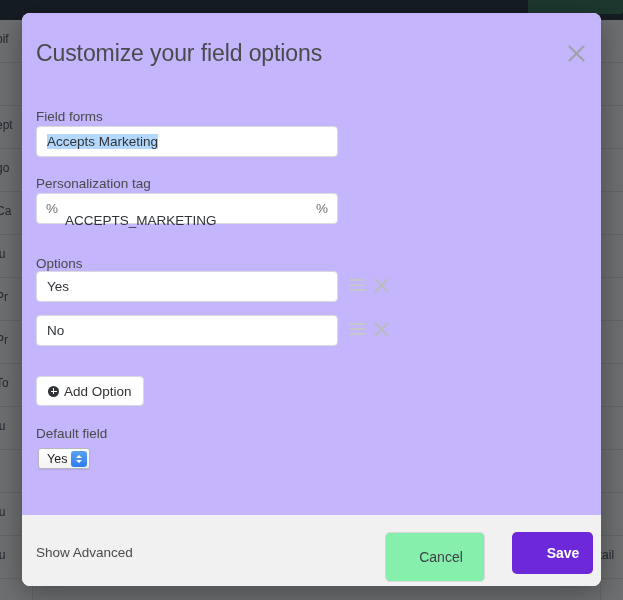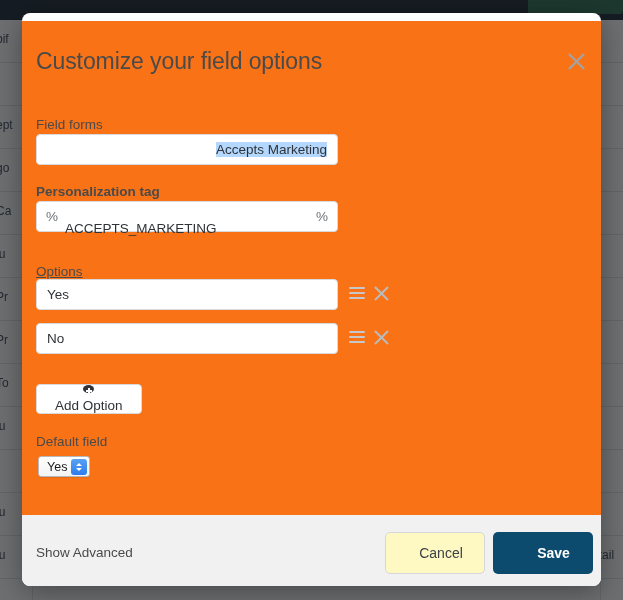--- a/index.html
+++ b/index.html
@@ -78,22 +78,21 @@
     border-radius: 8px;
     box-shadow: 0 6px 28px rgba(0,0,0,0.35);
     overflow: hidden;
     box-sizing: border-box;
   }
 
   #modal-body {
     position: absolute;
     left: 0; right: 0; top: 0;
     height: 502px;
-    background: #f97316;
-    margin-top: 8px;
+    background: #c4b5fd;
   }
 
   #modal-title {
     position: absolute;
     left: 14px;
     top: 27px;
     font-size: 23px;
     color: #4a4a4a;
     font-weight: normal;
     letter-spacing: -0.1px;
@@ -220,32 +219,31 @@
     height: 17px;
     cursor: pointer;
   }
 
   #add-option-button {
     position: absolute;
     left: 14px;
     top: 363px;
     height: 30px;
     box-sizing: border-box;
-    padding: 0 18px;
+    padding: 0 11px;
     border: 1px solid #d8dade;
     border-radius: 4px;
     background: #ffffff;
     font-size: 13.5px;
     color: #2f3337;
     font-family: "Liberation Sans", sans-serif;
     cursor: pointer;
     display: inline-flex;
     align-items: center;
     gap: 5px;
-    flex-direction: column;
   }
   .plus-circle {
     display: inline-block;
     width: 11px;
     height: 11px;
     border-radius: 50%;
     background: #2f3337;
     position: relative;
   }
   .plus-circle::before, .plus-circle::after {
@@ -347,41 +345,41 @@
     top: 30px;
     font-size: 13.5px;
     color: #4a4a4a;
     cursor: pointer;
   }
   #cancel-button {
     position: absolute;
     right: 116px;
     top: 17px;
     width: 100px;
-    height: 42px;
+    height: 50px;
     box-sizing: border-box;
     border: 1px solid #d5d7da;
     border-radius: 5px;
-    background: #fef9c3;
+    background: #86efac;
     font-size: 14px;
     color: #3d4145;
     font-family: "Liberation Sans", sans-serif;
     cursor: pointer;
     padding-left: 18px;
   }
   #save-button {
     position: absolute;
     right: 8px;
     top: 17px;
-    width: 100px;
+    width: 81px;
     height: 42px;
     box-sizing: border-box;
     border: none;
     border-radius: 5px;
-    background: #0c4a6e;
+    background: #6d28d9;
     color: #ffffff;
     font-size: 14px;
     font-weight: bold;
     font-family: "Liberation Sans", sans-serif;
     cursor: pointer;
     padding-left: 27px;
   }
 </style>
 </head>
 <body>
@@ -471,32 +469,32 @@
     <div id="modal-title">Customize your field options</div>
 
     <div id="close-button">
       <svg width="19" height="19" viewBox="0 0 19 19" aria-hidden="true">
         <line x1="2.5" y1="2.5" x2="16.5" y2="16.5" stroke="#a0a3a7" stroke-width="2.1" stroke-linecap="round"></line>
         <line x1="16.5" y1="2.5" x2="2.5" y2="16.5" stroke="#a0a3a7" stroke-width="2.1" stroke-linecap="round"></line>
       </svg>
     </div>
 
     <div class="field-label" style="left:14px; top:96px;">Field forms</div>
-    <div class="text-input" style="left:14px; top:113px; width:302px;text-align:right;">
+    <div class="text-input" style="left:14px; top:113px; width:302px;">
       <span class="sel">Accepts Marketing</span>
     </div>
 
-    <div class="field-label" style="left:14px; top:163px;font-weight:bold;">Personalization tag</div>
+    <div class="field-label" style="left:14px; top:163px;">Personalization tag</div>
     <div id="ptag-wrap">
       <span id="ptag-pct-left">%</span>
       <span id="ptag-value">ACCEPTS_MARKETING</span>
       <span id="ptag-pct-right">%</span>
     </div>
 
-    <div class="field-label" style="left:14px; top:243px;text-decoration:underline;">Options</div>
+    <div class="field-label" style="left:14px; top:243px;">Options</div>
 
     <div class="option-row" style="top:258px;">
       <input class="option-input" type="text" value="Yes" style="">
       <div class="drag-handle">
         <span></span>
           <span></span>
           <span></span>
       </div>
       <div class="remove-option">
         <svg width="17" height="17" viewBox="0 0 17 17" aria-hidden="true">

